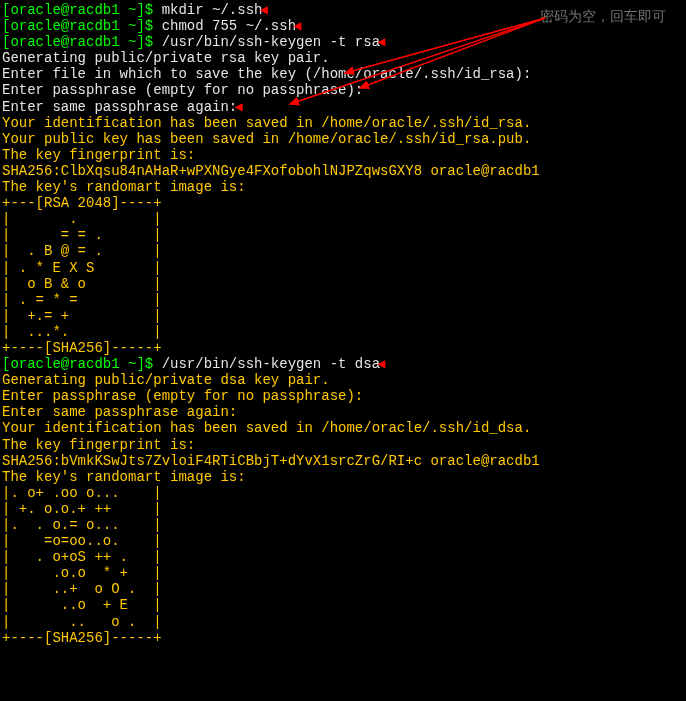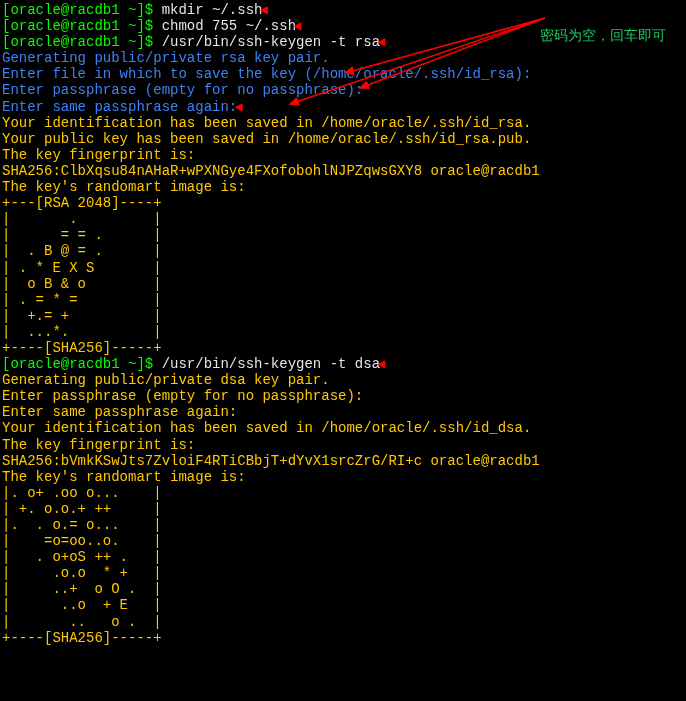--- a/index.html
+++ b/index.html
@@ -10,30 +10,29 @@
       line-height: 1.15;
       width: 686px;
       height: 701px;
       overflow: hidden;
       position: relative;
       padding: 2px;
     }
     .line { white-space: pre; }
     .prompt-user { color: #00ff00; }
     .cmd { color: #e5e5e5; }
-    .red { color: #3b82f6; }
+    .red { color: #e5e5e5; }
     .yellow { color: #ffc800; }
     .annotation {
       position: absolute;
-      color: #22c55e;
-      font-family: Liberation Mono, monospace;
+      color: #737373;
+      font-family: Liberation Sans, sans-serif;
       font-size: 14px;
       top: 8px;
       right: 20px;
-      margin-top: 20px;
     }
     svg.arrows {
       position: absolute;
       top: 0;
       left: 0;
       pointer-events: none;
     }
     .marker {
       display: inline-block;
       color: #ff0000;

